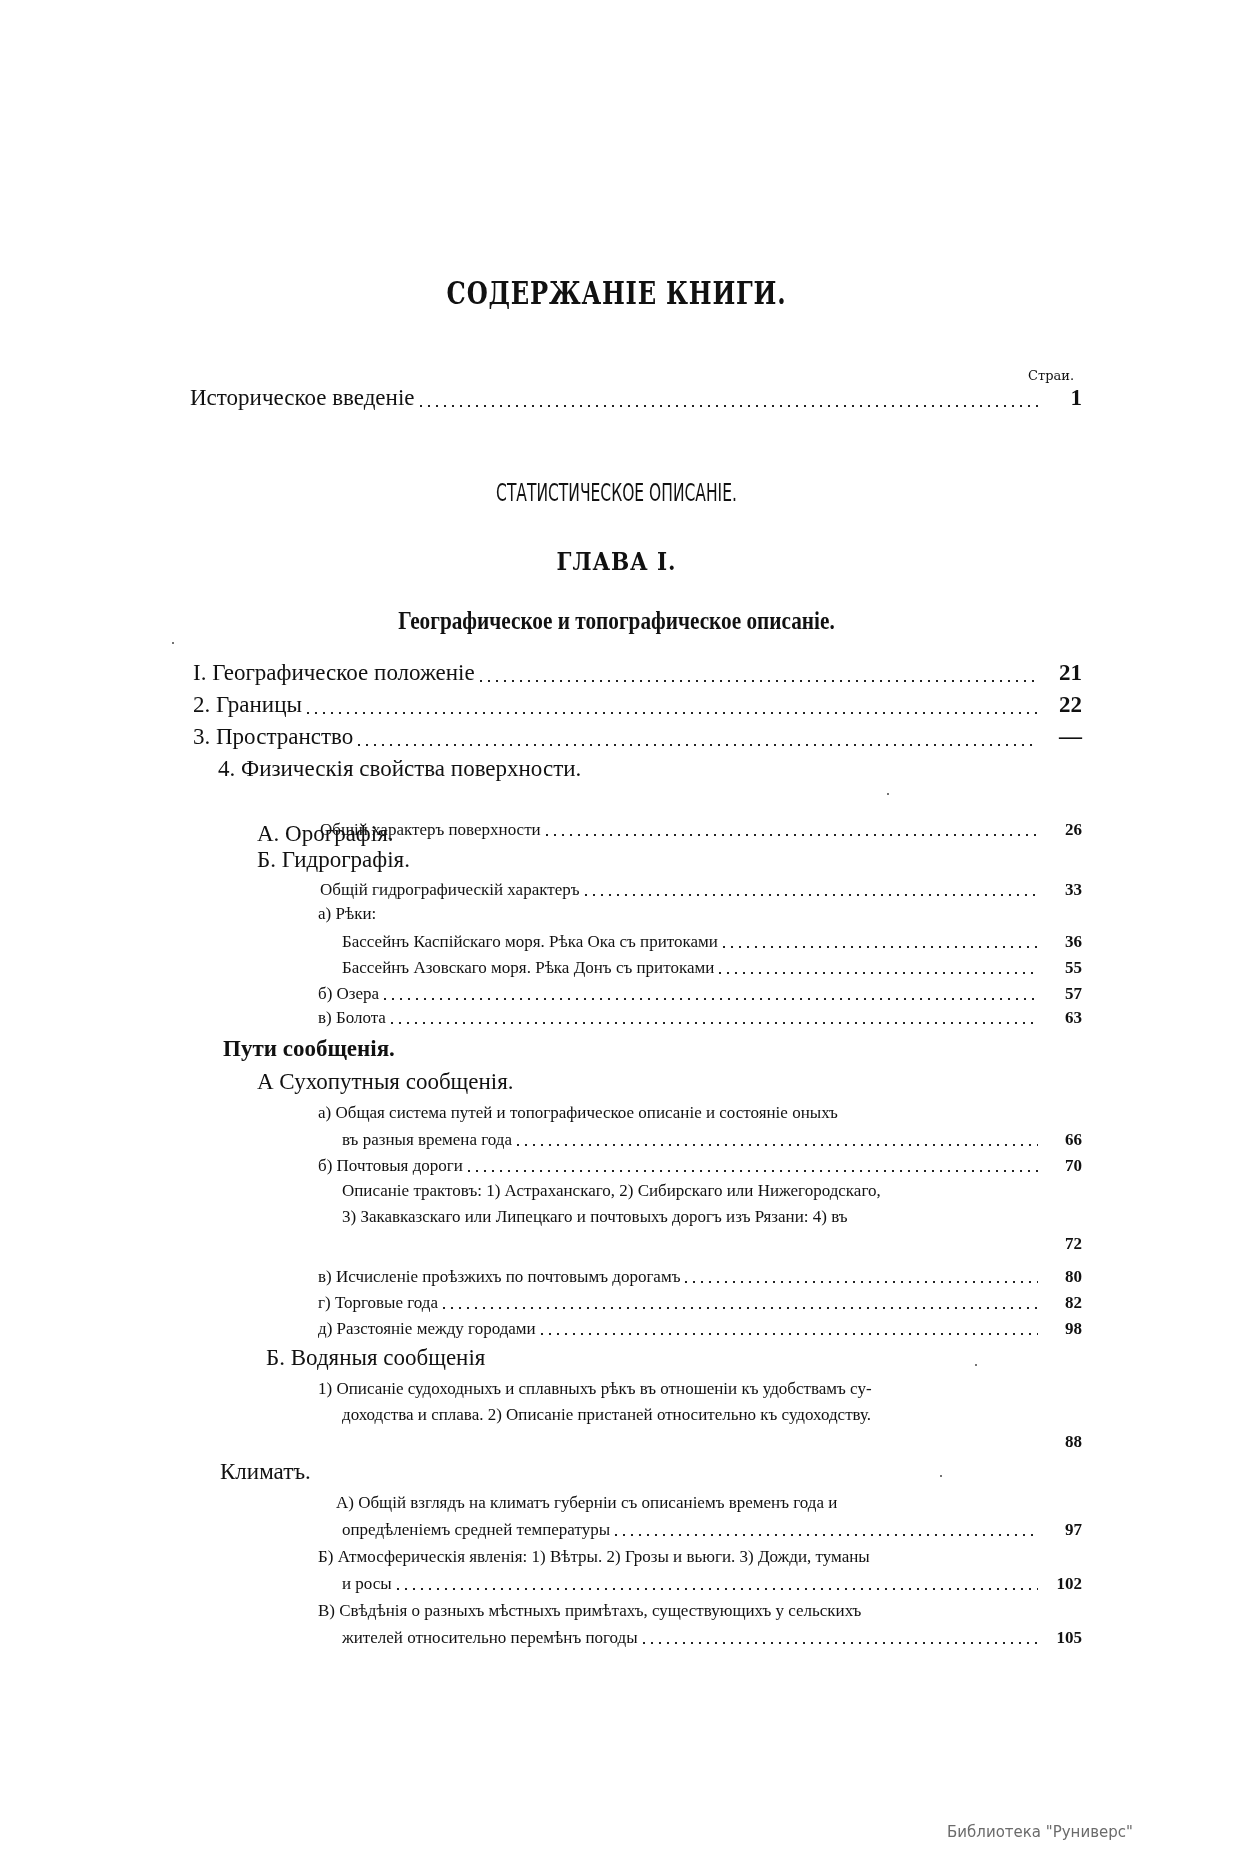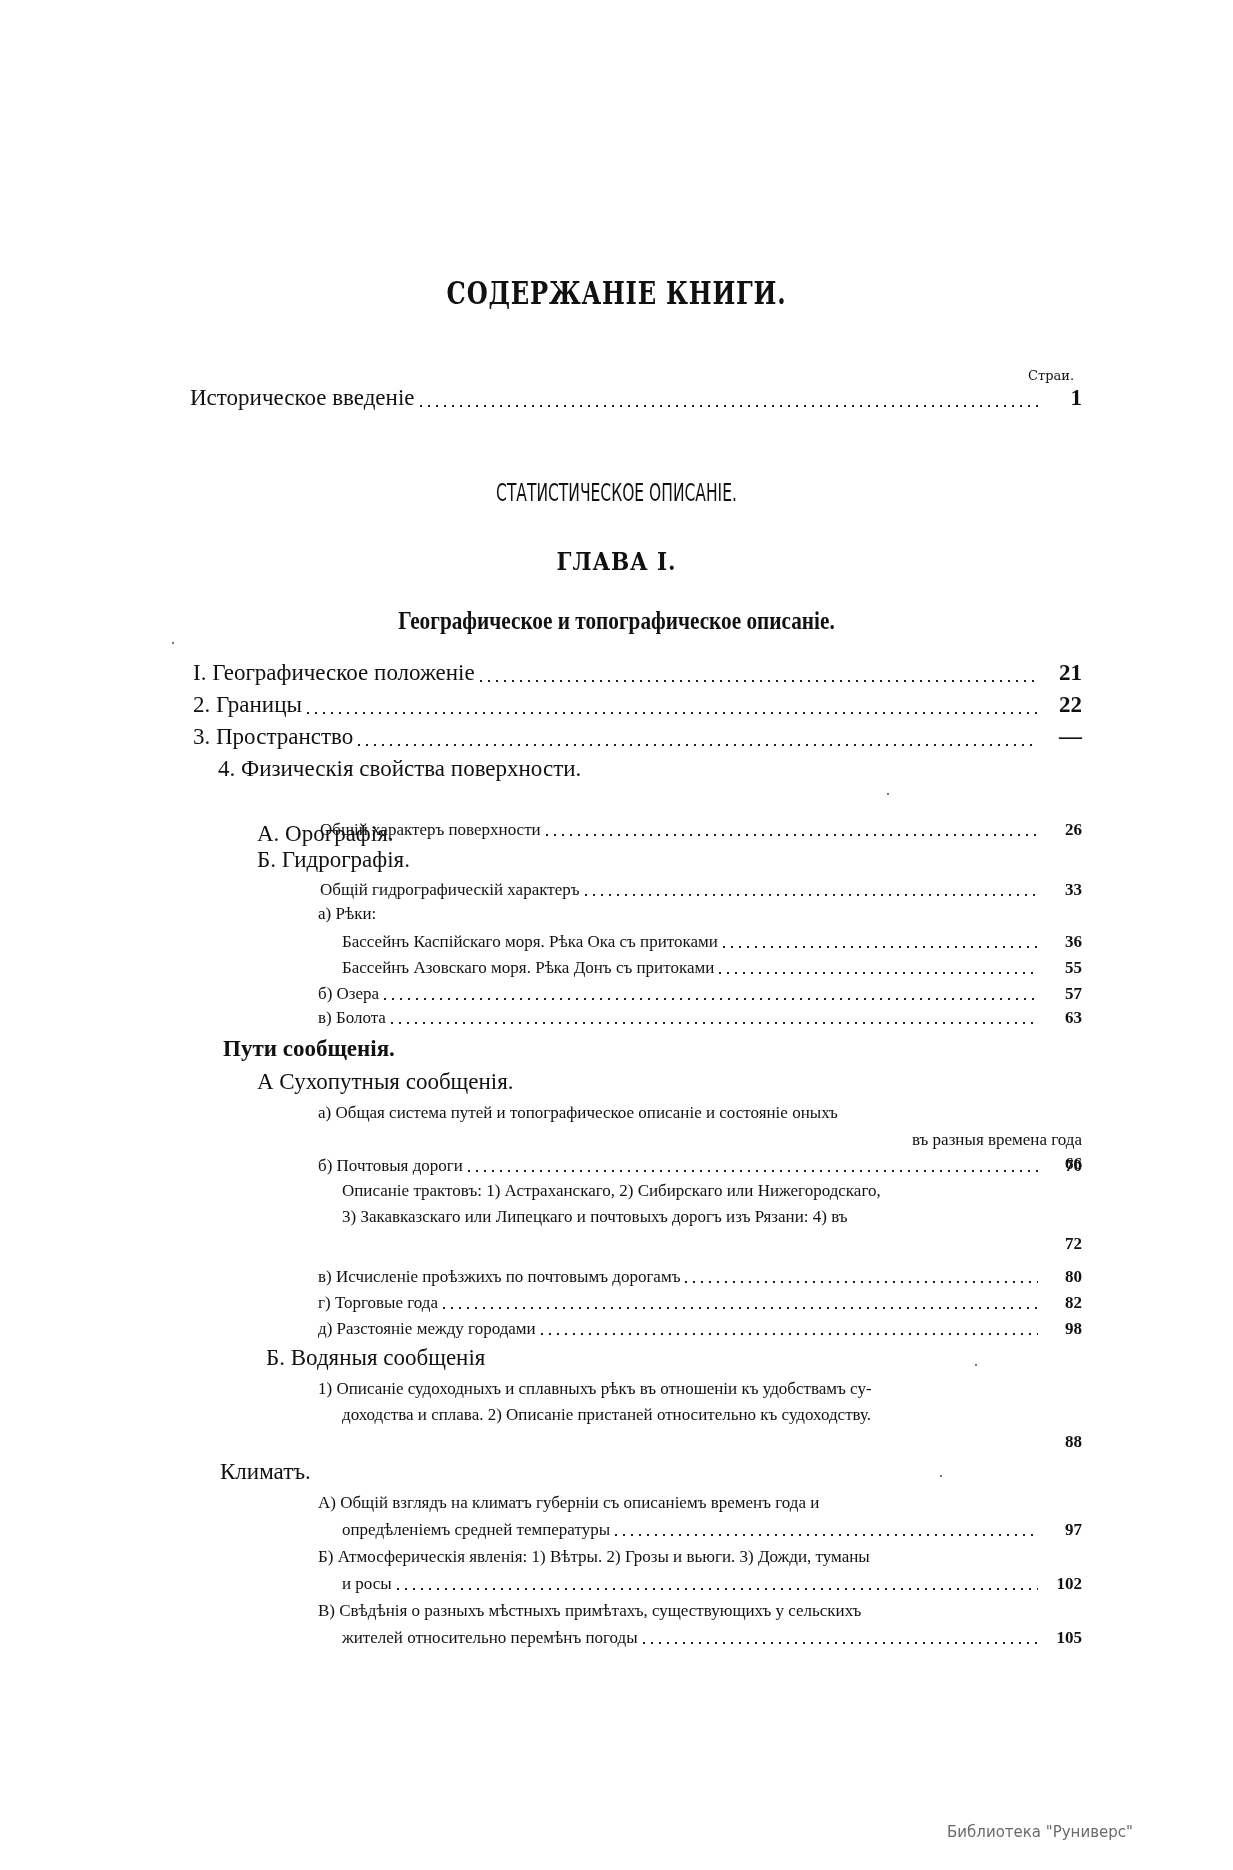--- a/index.html
+++ b/index.html
@@ -102,21 +102,21 @@
 </div>
 <div class="entry small" style="left:318px; top:1008px;">
   <span class="txt">в) Болота</span>
   <span class="dots"></span>
   <span class="pg">63</span>
 </div>
 
 <div class="head b" style="left:223px; top:1037px;">Пути сообщенія.</div>
 <div class="head" style="left:257px; top:1070px;">А Сухопутныя сообщенія.</div>
 <div class="cont" style="left:318px; top:1104px;">а) Общая система путей и топографическое описаніе и состояніе оныхъ</div>
-<div class="entry small" style="left:342px; top:1130px;flex-direction:column;">
+<div class="entry small" style="left:342px; top:1130px;">
   <span class="txt">въ разныя времена года</span>
   <span class="dots"></span>
   <span class="pg">66</span>
 </div>
 <div class="entry small" style="left:318px; top:1156px;">
   <span class="txt">б) Почтовыя дороги</span>
   <span class="dots"></span>
   <span class="pg">70</span>
 </div>
 <div class="cont" style="left:342px; top:1182px;">Описаніе трактовъ: 1) Астраханскаго, 2) Сибирскаго или Нижегородскаго,</div>
@@ -141,21 +141,21 @@
 </div>
 
 <div class="head" style="left:257px; top:1346px;margin-left:9px;">Б. Водяныя сообщенія</div>
 <div class="cont" style="left:318px; top:1380px;">1) Описаніе судоходныхъ и сплавныхъ рѣкъ въ отношеніи къ удобствамъ су-</div>
 <div class="cont" style="left:342px; top:1406px;">доходства и сплава. 2) Описаніе пристаней относительно къ судоходству.</div>
 <div class="entry small" style="left:342px; top:1432px;">
   <span class="pg" style="margin-left:auto;">88</span>
 </div>
 
 <div class="head" style="left:220px; top:1460px;">Климатъ.</div>
-<div class="cont" style="left:318px; top:1494px;text-align:right;">А) Общій взглядъ на климатъ губерніи съ описаніемъ временъ года и</div>
+<div class="cont" style="left:336px; top:1494px;text-align:right;">А) Общій взглядъ на климатъ губерніи съ описаніемъ временъ года и</div>
 <div class="entry small" style="left:342px; top:1520px;">
   <span class="txt">опредѣленіемъ средней температуры</span>
   <span class="dots"></span>
   <span class="pg">97</span>
 </div>
 <div class="cont" style="left:318px; top:1548px;">Б) Атмосферическія явленія: 1) Вѣтры. 2) Грозы и вьюги. 3) Дожди, туманы</div>
 <div class="entry small" style="left:342px; top:1574px;">
   <span class="txt">и росы</span>
   <span class="dots"></span>
   <span class="pg">102</span>

